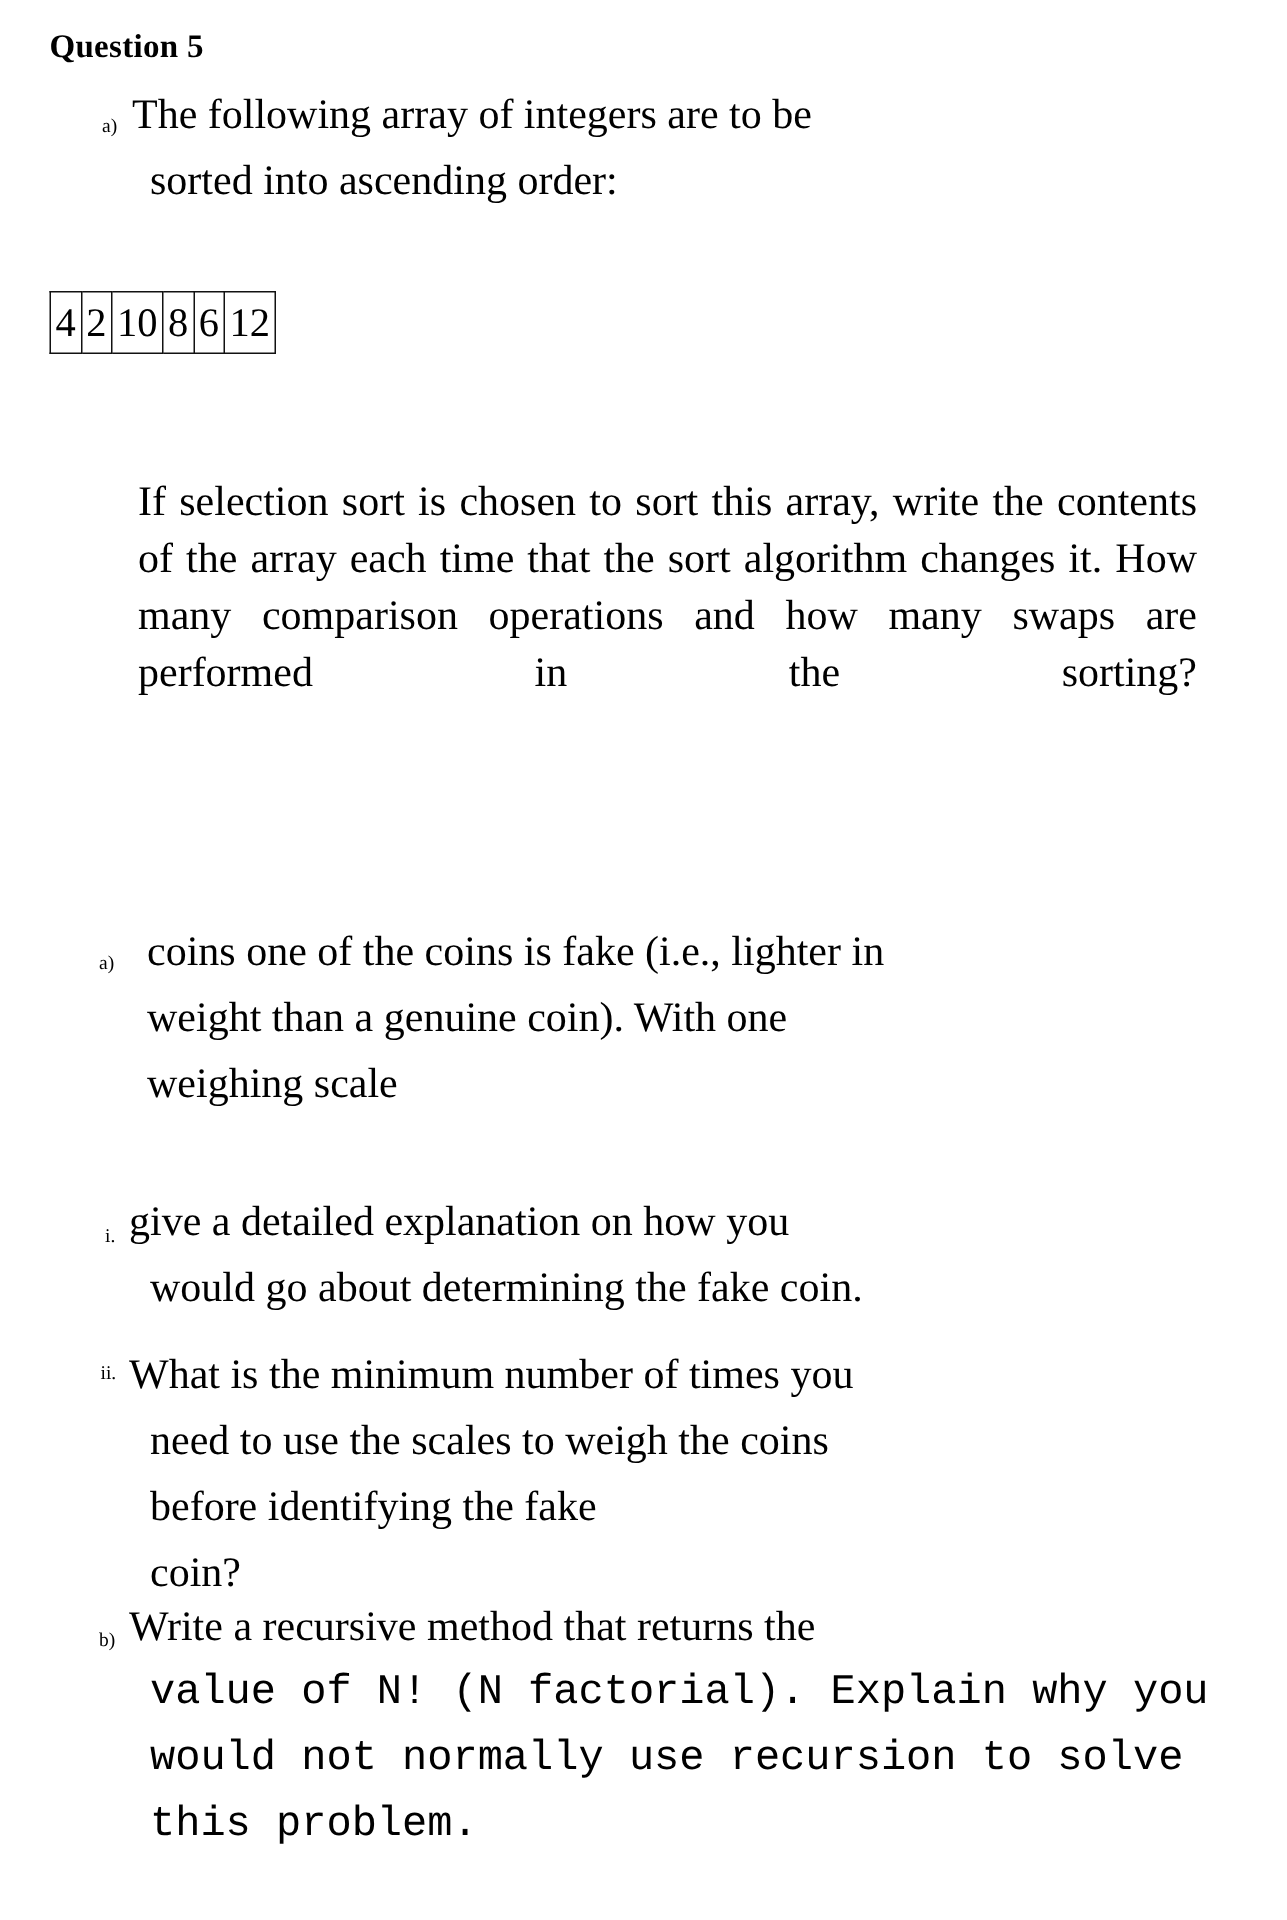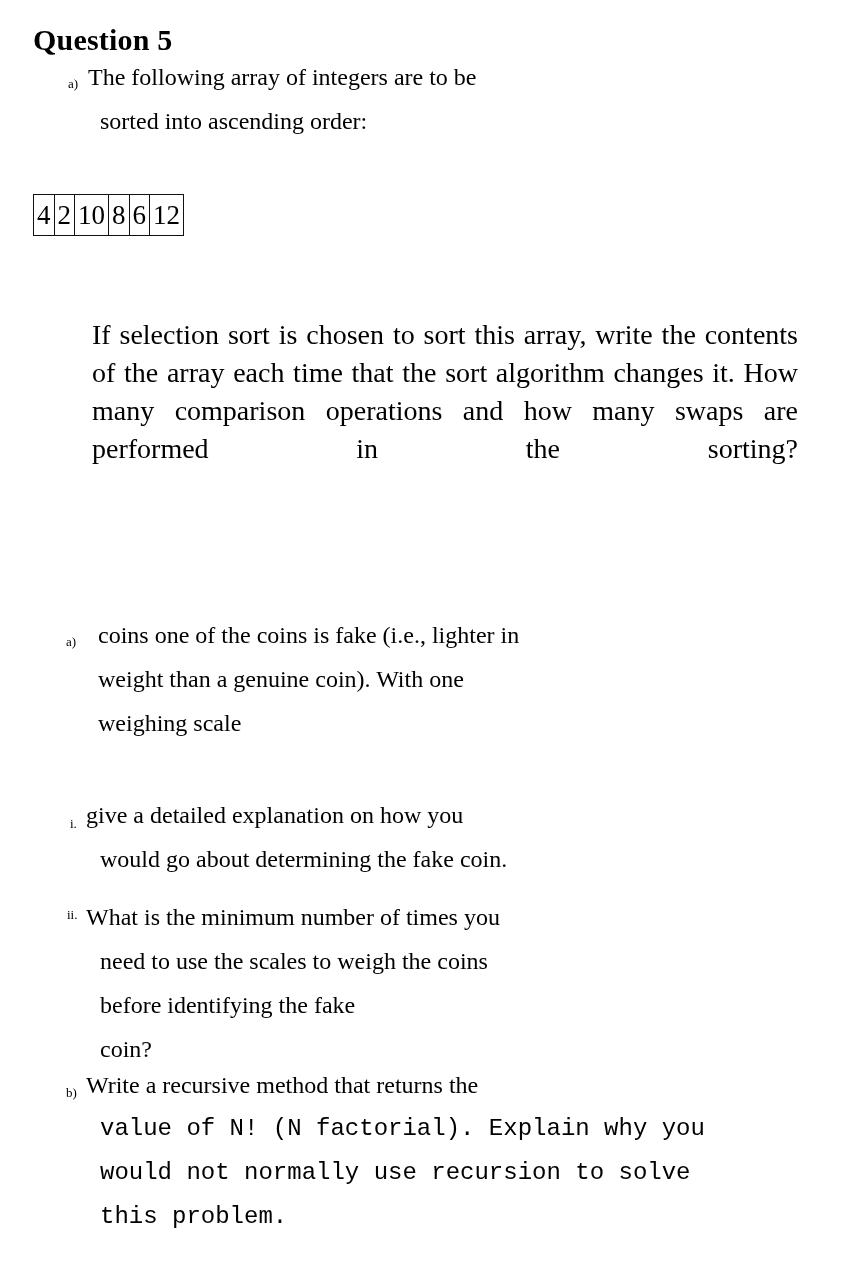--- a/index.html
+++ b/index.html
@@ -21,42 +21,42 @@
     position: absolute;
     inset: 0;
     background: #ffffff;
   }
 
   
   .page-title {
     position: absolute;
     left: 33px;
     top: 3px;
-    font-size: 30px;
+    font-size: 22px;
     font-weight: bold;
     letter-spacing: 0.2px;
     line-height: 1.15;
     white-space: nowrap;
   }
 
   
   .item {
     position: absolute;
     display: block;
   }
   .marker {
     position: absolute;
     left: 0;
     top: 0;
     font-size: 13px;
     line-height: 1;
     color: #000;
   }
   .item-body {
-    font-size: 24px;
+    font-size: 28px;
     line-height: 44px;
   }
 
   
   .q5a {
     left: 38px;
     top: 55px;
     width: 700px;
   }
   .q5a .marker { left: 30px; top: 22px; }

